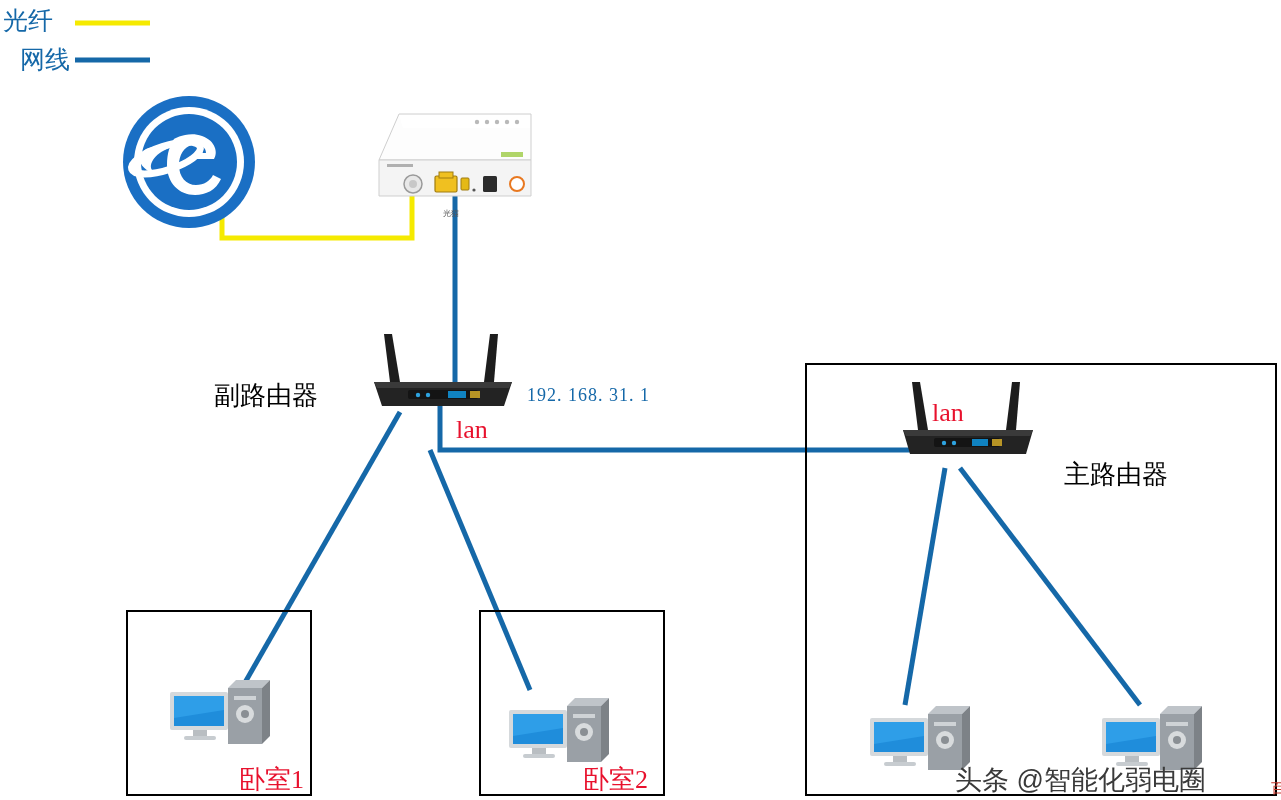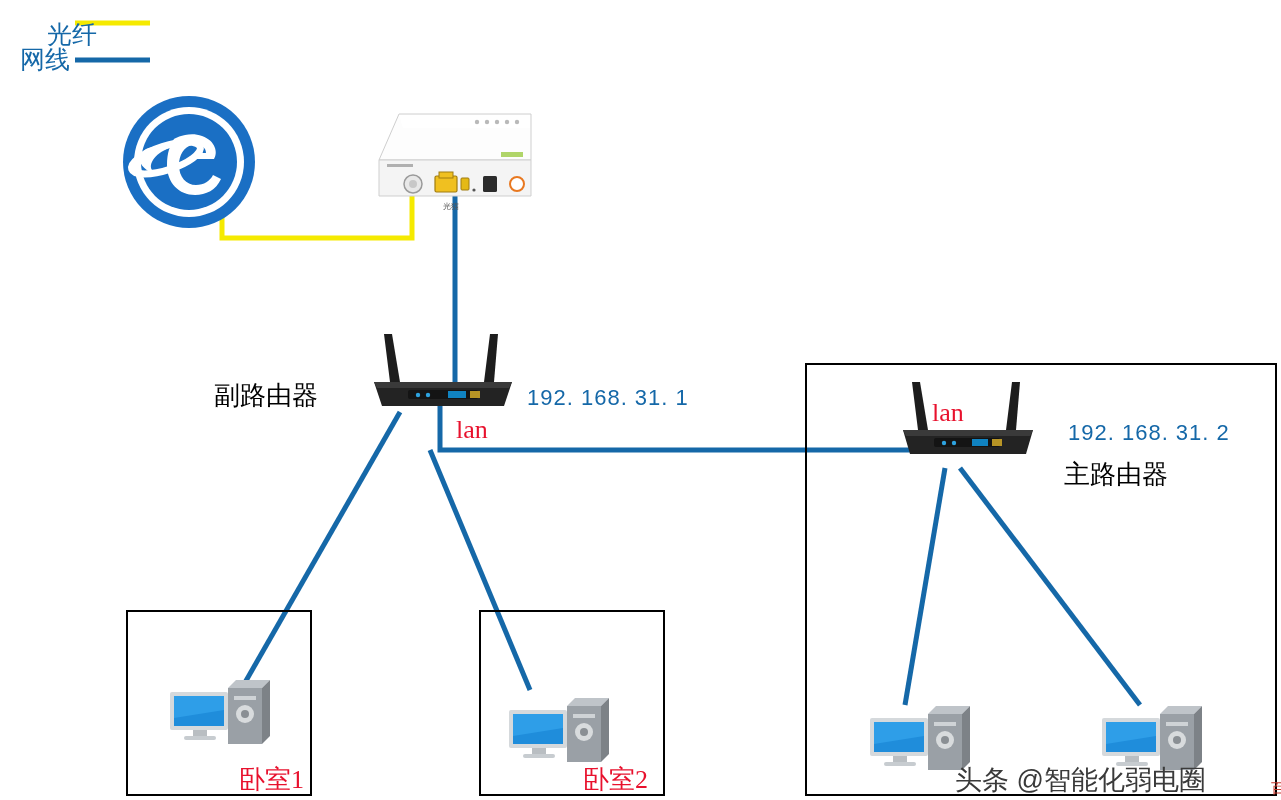--- a/index.html
+++ b/index.html
@@ -26,22 +26,22 @@
   .legend-label {
     position: absolute;
     font-family: "Liberation Serif", serif;
     font-size: 25px;
     color: #1568a8;
     white-space: nowrap;
     line-height: 1;
   }
   .ip-label {
     position: absolute;
-    font-family: Liberation Sans, sans-serif;
-    font-size: 22px;
+    font-family: Liberation Serif, serif;
+    font-size: 18px;
     color: #1568a8;
     white-space: nowrap;
     letter-spacing: 1px;
   }
   .cn-label {
     position: absolute;
     font-family: "Liberation Serif", serif;
     font-size: 26px;
     color: #000000;
     white-space: nowrap;
@@ -107,21 +107,21 @@
 
     <line x1="400" y1="412" x2="235" y2="700" stroke="#1568a8" stroke-width="5"></line>
 
     <line x1="430" y1="450" x2="530" y2="690" stroke="#1568a8" stroke-width="5"></line>
 
     <line x1="945" y1="468" x2="905" y2="705" stroke="#1568a8" stroke-width="5"></line>
 
     <line x1="960" y1="468" x2="1140" y2="705" stroke="#1568a8" stroke-width="5"></line>
   </svg>
 
-  <div class="legend-label" style="left:3px; top:22px;margin-left:44px;">光纤</div>
+  <div class="legend-label" style="left:3px; top:8px;">光纤</div>
   <div class="legend-label" style="left:20px; top:47px;">网线</div>
 
   <div class="abs" style="left:122px; top:95px; width:135px; height:135px;">
     <svg width="135" height="135" viewBox="0 0 135 135">
       <circle cx="67" cy="67" r="66" fill="#1a6fc4"></circle>
       <circle cx="67" cy="67" r="55" fill="#ffffff"></circle>
       <circle cx="67" cy="67" r="48" fill="#1a6fc4"></circle>
       <path d="M52 44 C52 44 66 36 80 41 C94 46 96 58 92 64 L74 64 L74 58 L84 58 C84 52 78 48 70 50 C62 52 57 60 57 70 C57 82 64 90 74 90 C82 90 88 86 91 80 L99 84 C94 95 84 100 73 100 C57 100 45 88 45 70 C45 58 48 50 52 44 Z" fill="#ffffff"></path>
       <path d="M30 78 C22 74 16 68 18 61 C20 53 32 50 47 53 C40 56 34 60 31 65 C28 70 28 74 32 77 Z" fill="#ffffff"></path>
       <ellipse cx="44" cy="63" rx="36" ry="12" transform="rotate(-18 44 63)" fill="none" stroke="#ffffff" stroke-width="7"></ellipse>
@@ -155,21 +155,21 @@
 
       <rect x="88" y="70" width="8" height="12" rx="1" fill="#e5b915" stroke="#a07c10" stroke-width="1"></rect>
 
       <rect x="110" y="68" width="14" height="16" rx="1.5" fill="#2c2c2c"></rect>
 
       <circle cx="144" cy="76" r="7" fill="#ffffff" stroke="#e87820" stroke-width="2"></circle>
 
       <circle cx="101" cy="82" r="1.6" fill="#555"></circle>
     </svg>
   </div>
-  <div class="tiny-label" style="left:443px; top:201px;">光猫</div>
+  <div class="tiny-label" style="left:443px; top:208px;">光猫</div>
 
   <div class="abs" style="left:368px; top:320px; width:150px; height:95px;">
     <svg width="150" height="95" viewBox="0 0 150 95">
 
       <path d="M16 14 L24 14 L32 62 L22 62 Z" fill="#1d1d1d"></path>
       <path d="M122 14 L130 14 L126 62 L116 62 Z" fill="#1d1d1d"></path>
 
       <path d="M6 62 L144 62 L136 86 L14 86 Z" fill="#232323"></path>
       <path d="M6 62 L144 62 L141 68 L9 68 Z" fill="#3a3a3a"></path>
 
@@ -194,21 +194,20 @@
       <path d="M5 58 L135 58 L128 82 L12 82 Z" fill="#232323"></path>
       <path d="M5 58 L135 58 L132 64 L8 64 Z" fill="#3a3a3a"></path>
       <rect x="36" y="66" width="66" height="9" rx="2" fill="#141414"></rect>
       <circle cx="46" cy="71" r="2.2" fill="#2ea3e0"></circle>
       <circle cx="56" cy="71" r="2.2" fill="#2ea3e0"></circle>
       <rect x="74" y="67" width="16" height="7" fill="#0f8fd4" opacity="0.9"></rect>
       <rect x="94" y="67" width="10" height="7" fill="#c9a227" opacity="0.9"></rect>
     </svg>
   </div>
   <div class="lan-label" style="left:932px; top:398px;">lan</div>
-  <div class="ip-label" style="left:1068px; top:420px;">192. 168. 31. 2</div>
   <div class="cn-label" style="left:1064px; top:457px;">主路由器</div>
 
   <div class="box-frame" style="left:126px; top:610px; width:186px; height:186px;"></div>
   <div class="abs" style="left:166px; top:670px; width:105px; height:80px;">
     <svg width="105" height="80" viewBox="0 0 105 80">
 
       <path d="M62 18 L96 18 L96 74 L62 74 Z" fill="#9aa0a6"></path>
       <path d="M62 18 L70 10 L104 10 L96 18 Z" fill="#bfc4c9"></path>
       <path d="M96 18 L104 10 L104 66 L96 74 Z" fill="#7d8287"></path>
       <circle cx="79" cy="44" r="9" fill="#d8dbdd"></circle>

